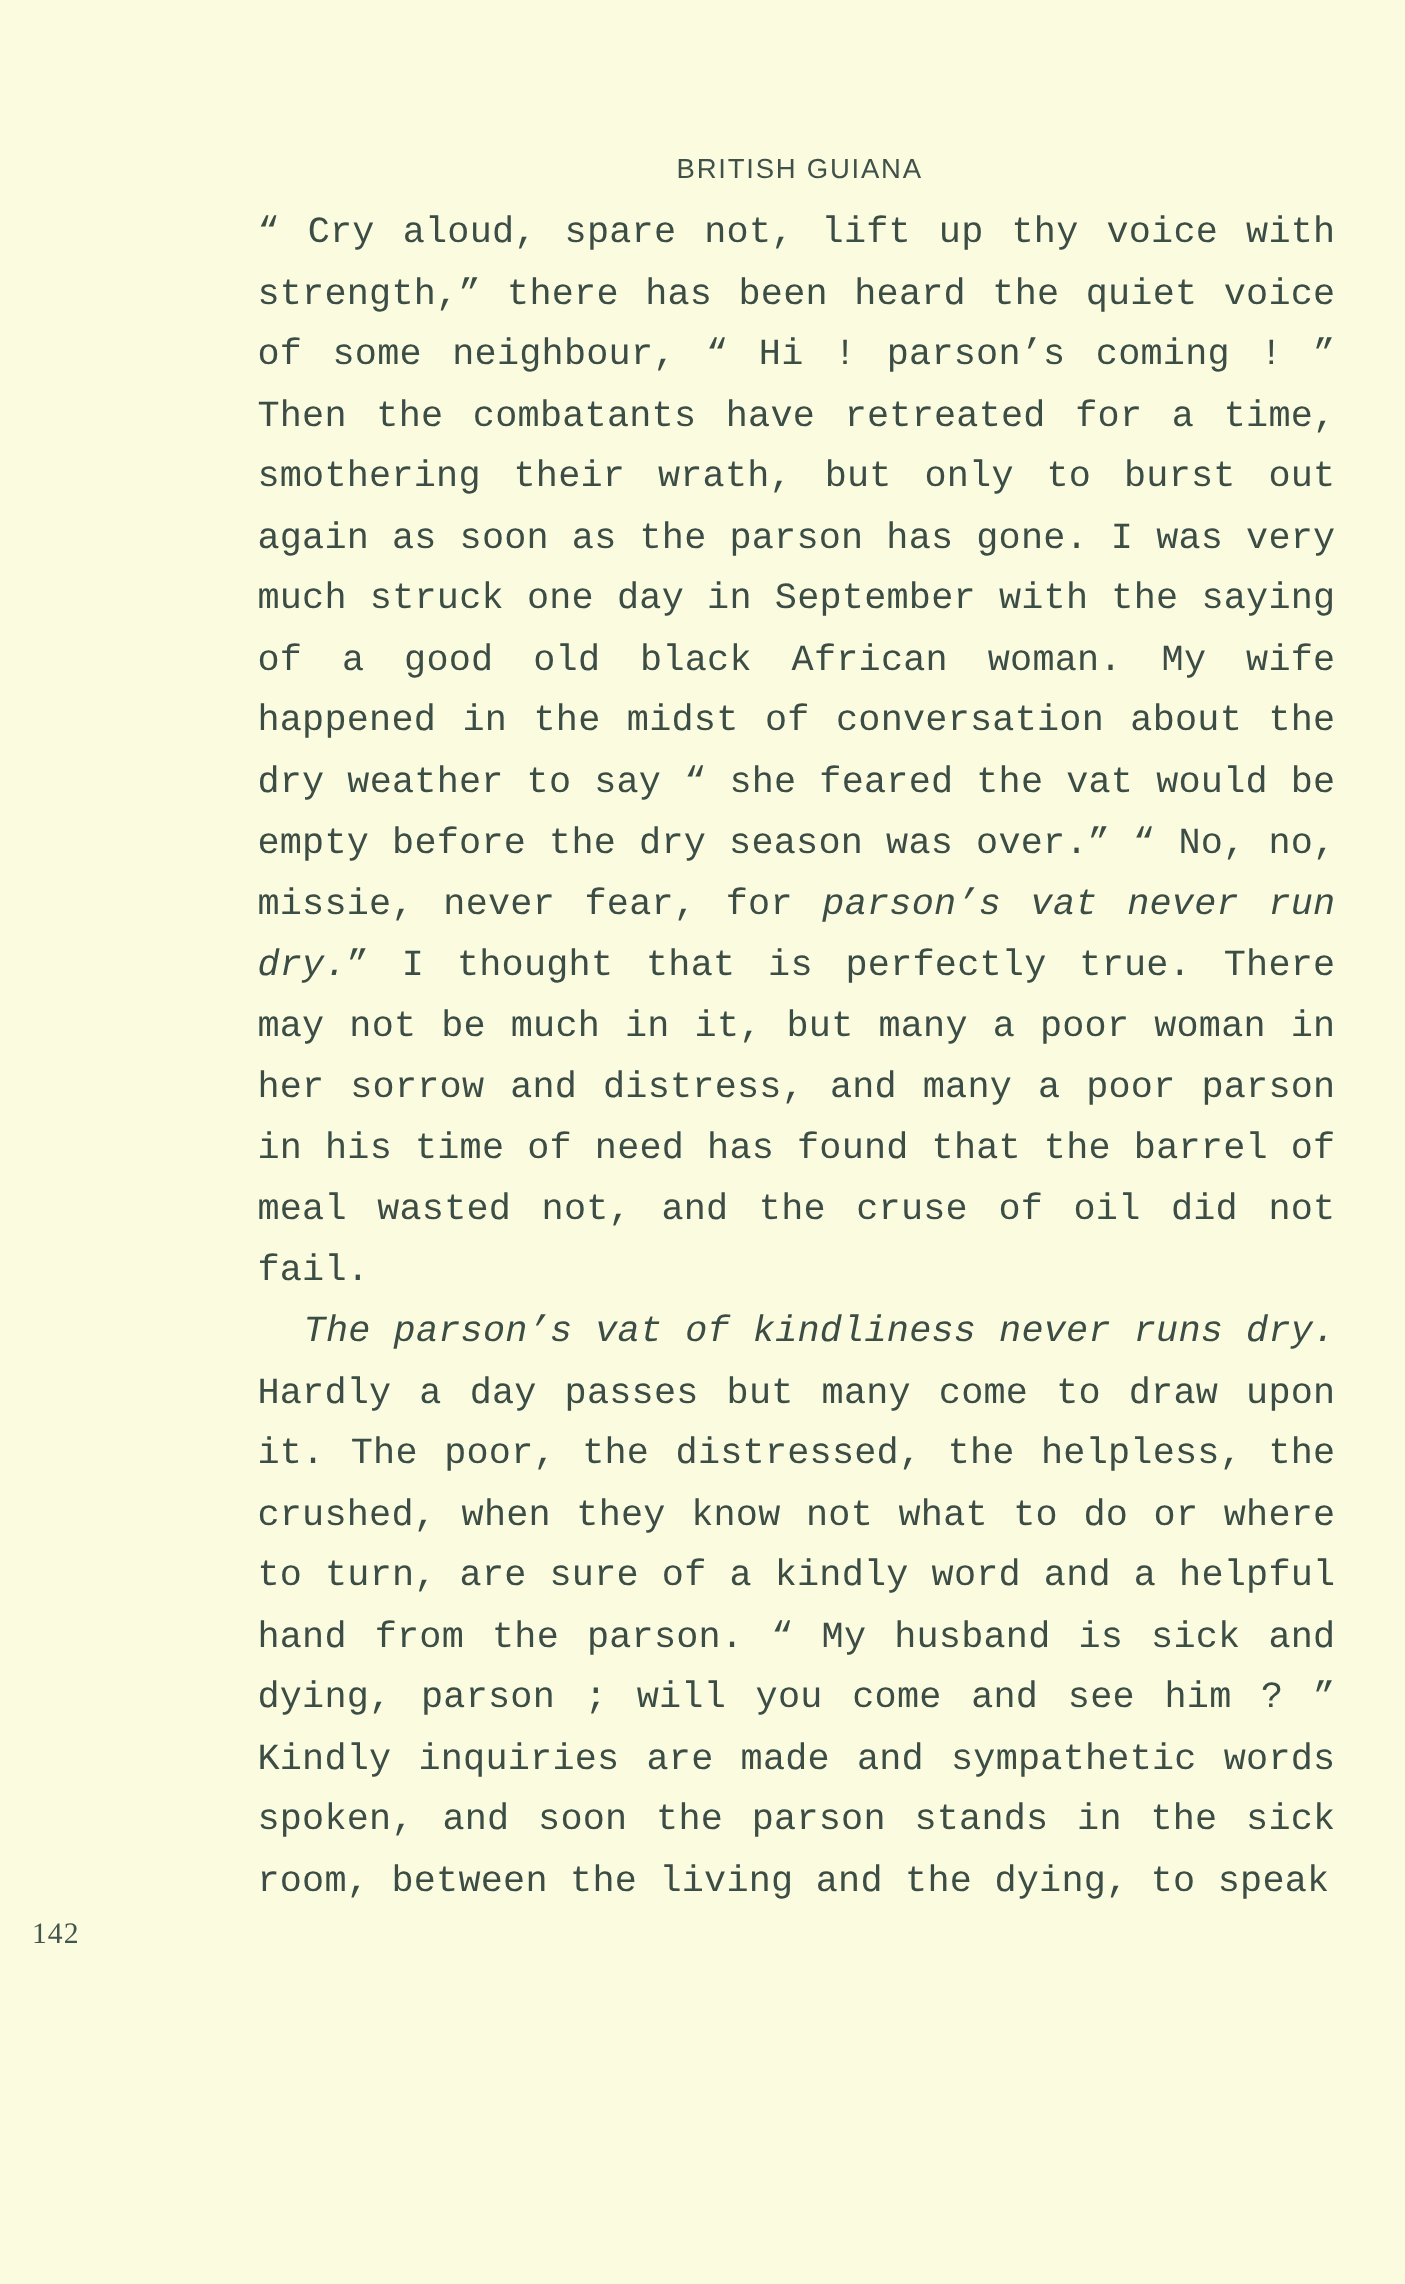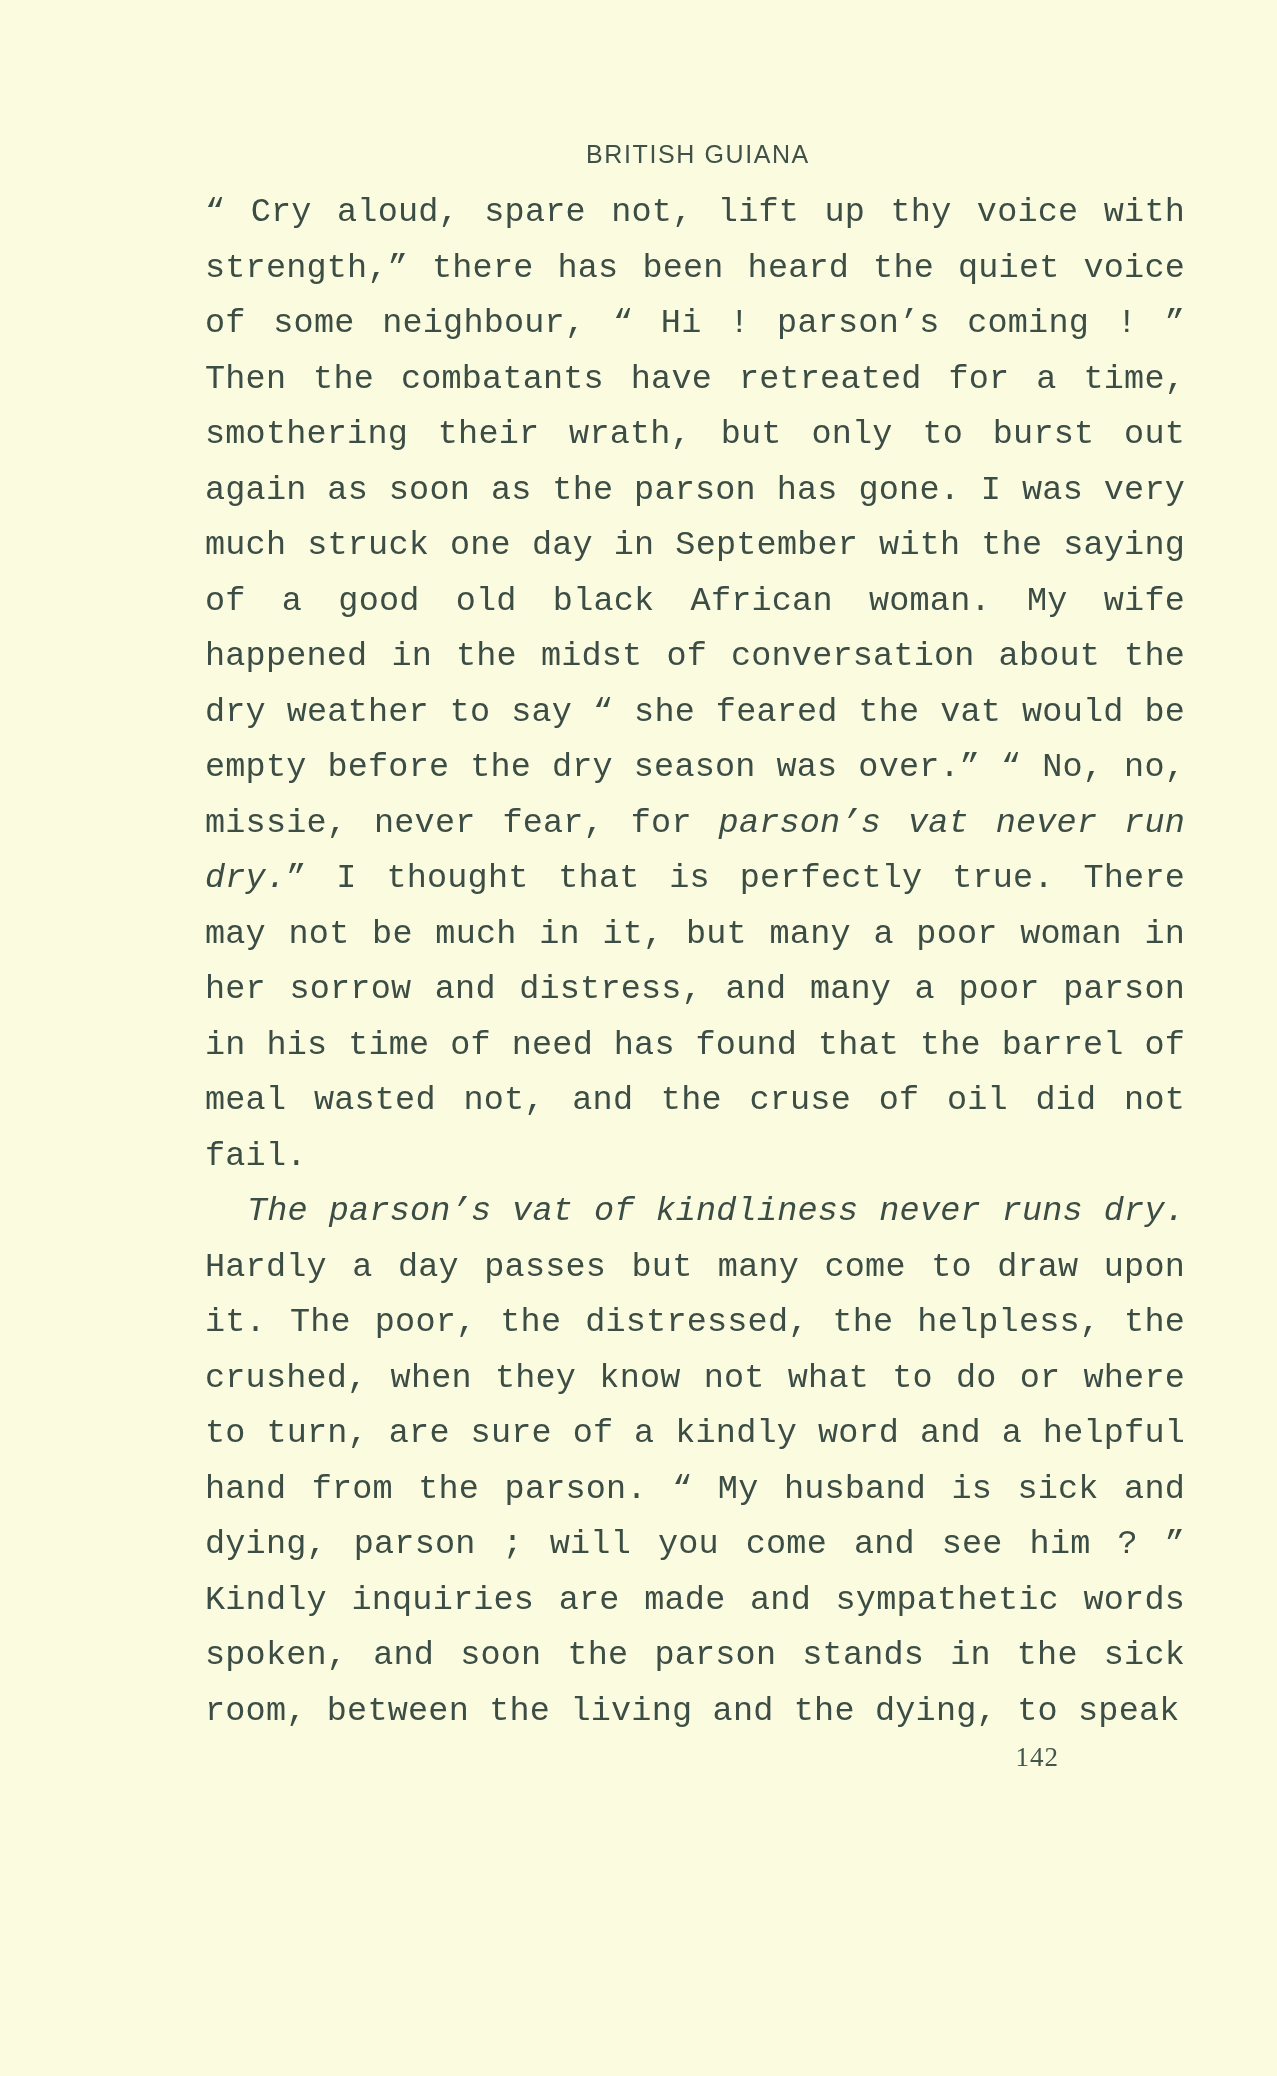--- a/index.html
+++ b/index.html
@@ -12,20 +12,21 @@
     background: #fbfbe0;
     font-family: "Liberation Serif", serif;
     color: #3a4a42;
     overflow: hidden;
   }
   .page {
     position: relative;
     width: 1059px;
     height: 2076px;
     box-sizing: border-box;
+    margin-left: 29px;
   }
   .text-block {
     position: absolute;
     left: 205px;
     top: 140px;
     width: 980px;
   }
   .running-head {
     text-align: center;
     font-family: "Liberation Sans", sans-serif;
@@ -48,21 +49,21 @@
     text-indent: 42px;
   }
   .para i, .para em {
     font-style: italic;
   }
   .folio {
     position: absolute;
     left: 0;
     right: 0;
     top: 1742px;
-    text-align: right;
+    text-align: left;
     font-size: 27px;
     color: #44554c;
     font-family: "Liberation Serif", serif;
     letter-spacing: 1px;
   }
   
   .loose { letter-spacing: 0.2px; font-family: Liberation Mono, monospace; }
 </style>
 </head>
 <body>

